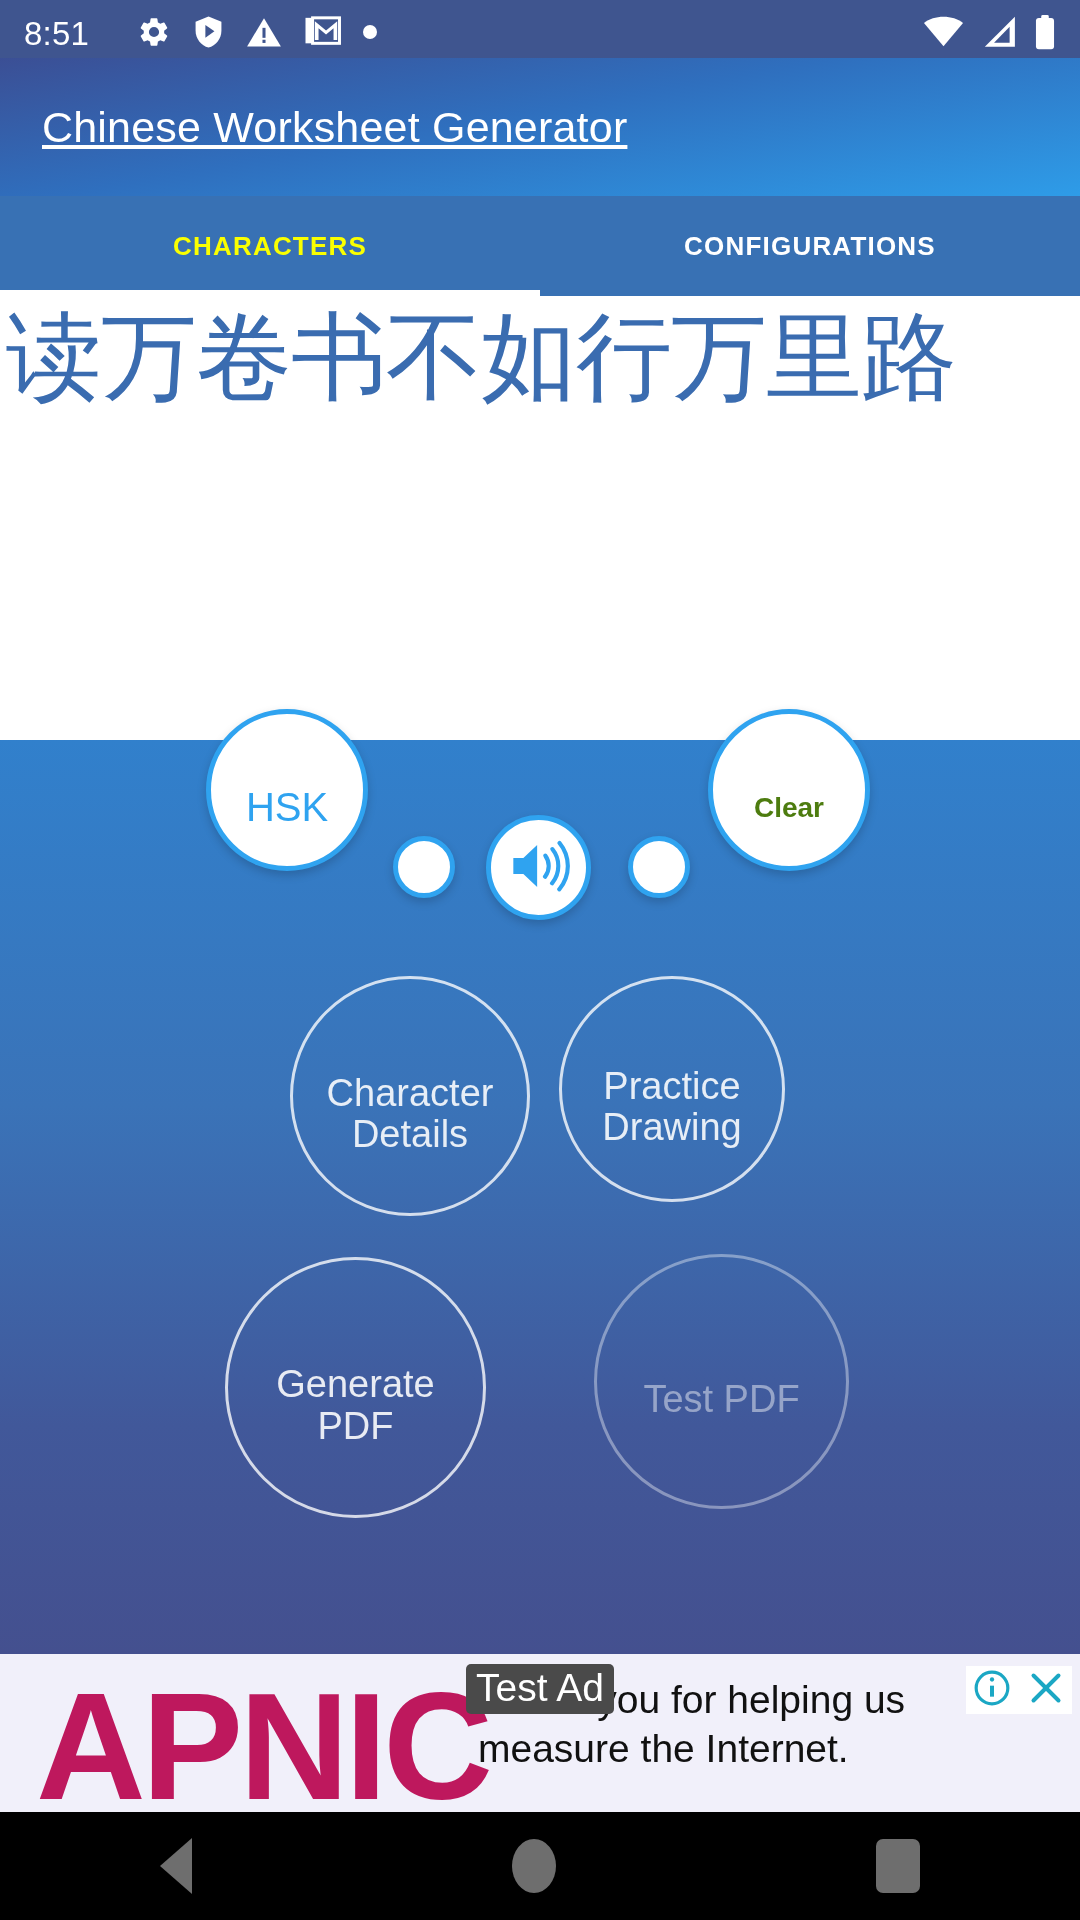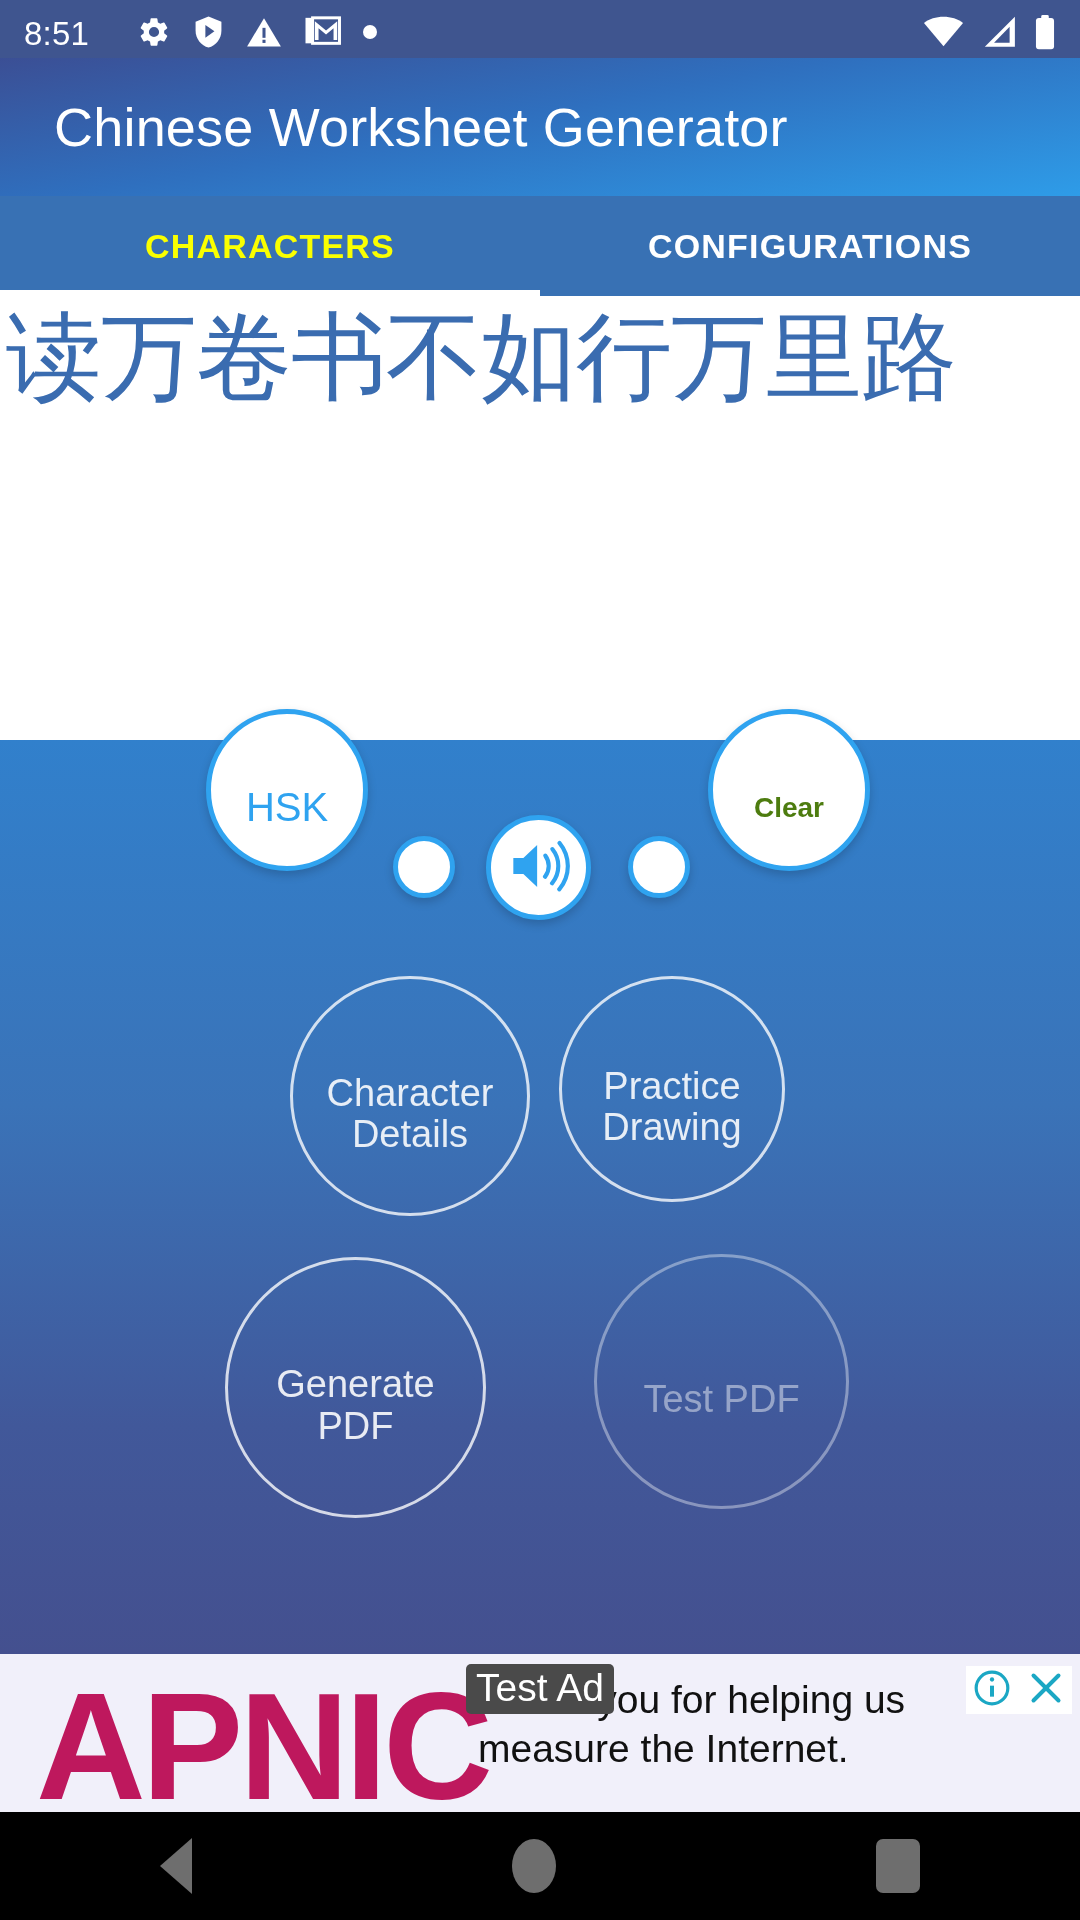--- a/index.html
+++ b/index.html
@@ -21,31 +21,31 @@
   .sb-left{ display:flex; align-items:center; gap:22px; flex:1; }
   .sb-right{ display:flex; align-items:center; gap:16px; }
   .sb-ico{ display:block; }
 
   
   .appbar{
     position:absolute; top:58px; left:0; width:1080px; height:138px;
     background:linear-gradient(170deg,#3b4f95 0%, #2f6fbe 45%, #2e9ce8 100%);
     display:flex; align-items:center;
   }
-  .app-title{ color:#fff; font-size:54px; font-weight:400; padding-left:54px; letter-spacing:.2px; }
+  .app-title{ color:#fff; font-size:43px; font-weight:400; padding-left:42px; letter-spacing:.2px;text-decoration:underline; }
 
   
   .tabbar{
     position:absolute; top:196px; left:0; width:1080px; height:100px;
     background:#3871B4;
     display:flex;
   }
   .tab{
     flex:1; display:flex; align-items:center; justify-content:center;
-    font-size:34px; font-weight:700; letter-spacing:1.2px;
+    font-size:26px; font-weight:700; letter-spacing:1.2px;
     color:#ffffff;
     text-align:center;
   }
   .tab.active{ color:#FAFF00; }
   .tab-indicator{
     position:absolute; top:290px; left:0; width:540px; height:10px;
     background:#ffffff;
   }
 
   

